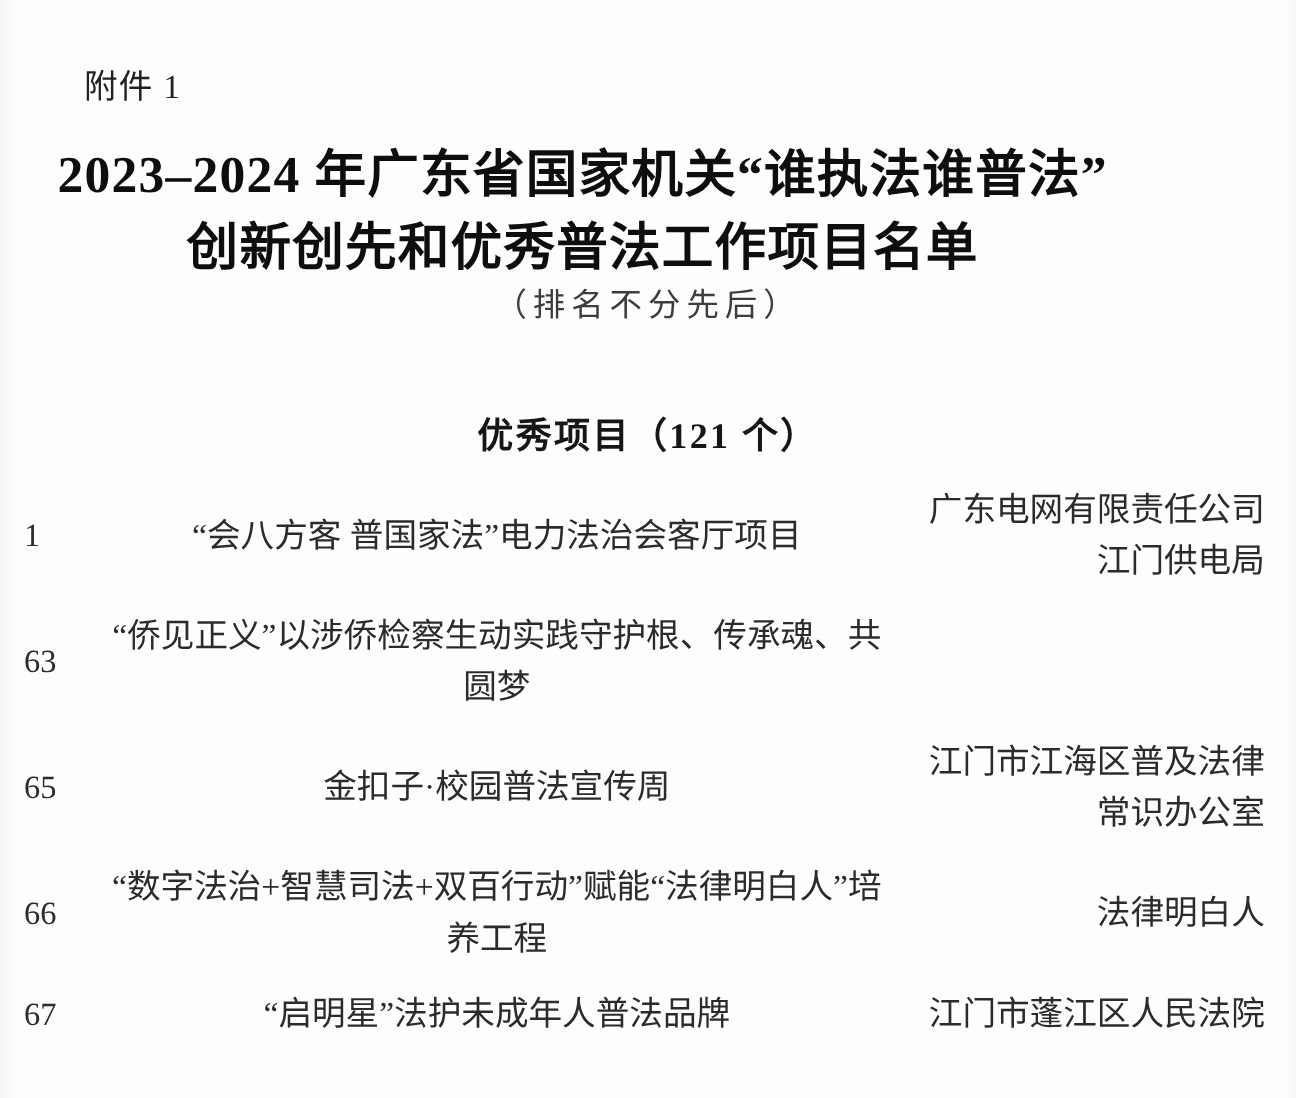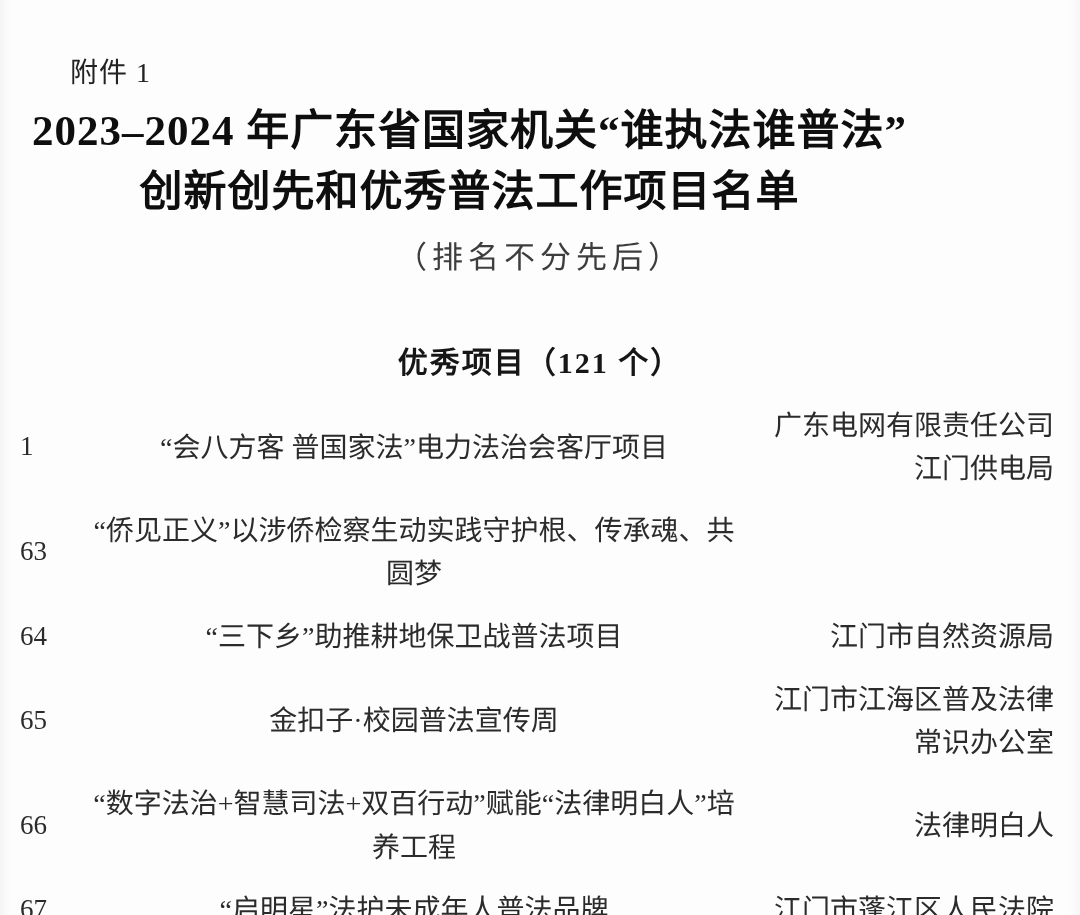--- a/index.html
+++ b/index.html
@@ -28,38 +28,38 @@
     font-size: 28px;
     font-weight: 500;
     color: #222;
     letter-spacing: 1px;
   }
   .title {
     position: absolute;
     top: 100px;
     left: 0;
     width: 939px;
-    margin: 0;
+    margin: 16px;
     text-align: center;
     font-size: 43px;
     font-weight: bold;
     color: #0e0e0e;
     line-height: 1.42;
     letter-spacing: 1px;
   }
   .title .title-line {
     display: block;
   }
   .subtitle {
     position: absolute;
     top: 232px;
     left: 0;
     width: 1080px;
     text-align: center;
-    font-size: 31px;
+    font-size: 27px;
     color: #3d3d3d;
     letter-spacing: 5px;
   }
   .section-heading {
     position: absolute;
     top: 338px;
     left: 0;
     width: 1080px;
     text-align: center;
     font-size: 30px;
@@ -125,25 +125,20 @@
     <div class="cell no">1</div>
     <div class="cell project">“会八方客 普国家法”电力法治会客厅项目</div>
     <div class="cell org">广东电网有限责任公司江门供电局</div>
   </div>
 
   <div class="row">
     <div class="cell no">63</div>
     <div class="cell project">“侨见正义”以涉侨检察生动实践守护根、传承魂、共圆梦</div>
   </div>
 
-  <div class="row">
-    <div class="cell no">64</div>
-    <div class="cell project">“三下乡”助推耕地保卫战普法项目</div>
-    <div class="cell org">江门市自然资源局</div>
-  </div>
 
   <div class="row">
     <div class="cell no">65</div>
     <div class="cell project">金扣子·校园普法宣传周</div>
     <div class="cell org">江门市江海区普及法律常识办公室</div>
   </div>
 
   <div class="row">
     <div class="cell no">66</div>
     <div class="cell project">“数字法治+智慧司法+双百行动”赋能“法律明白人”培养工程</div>

